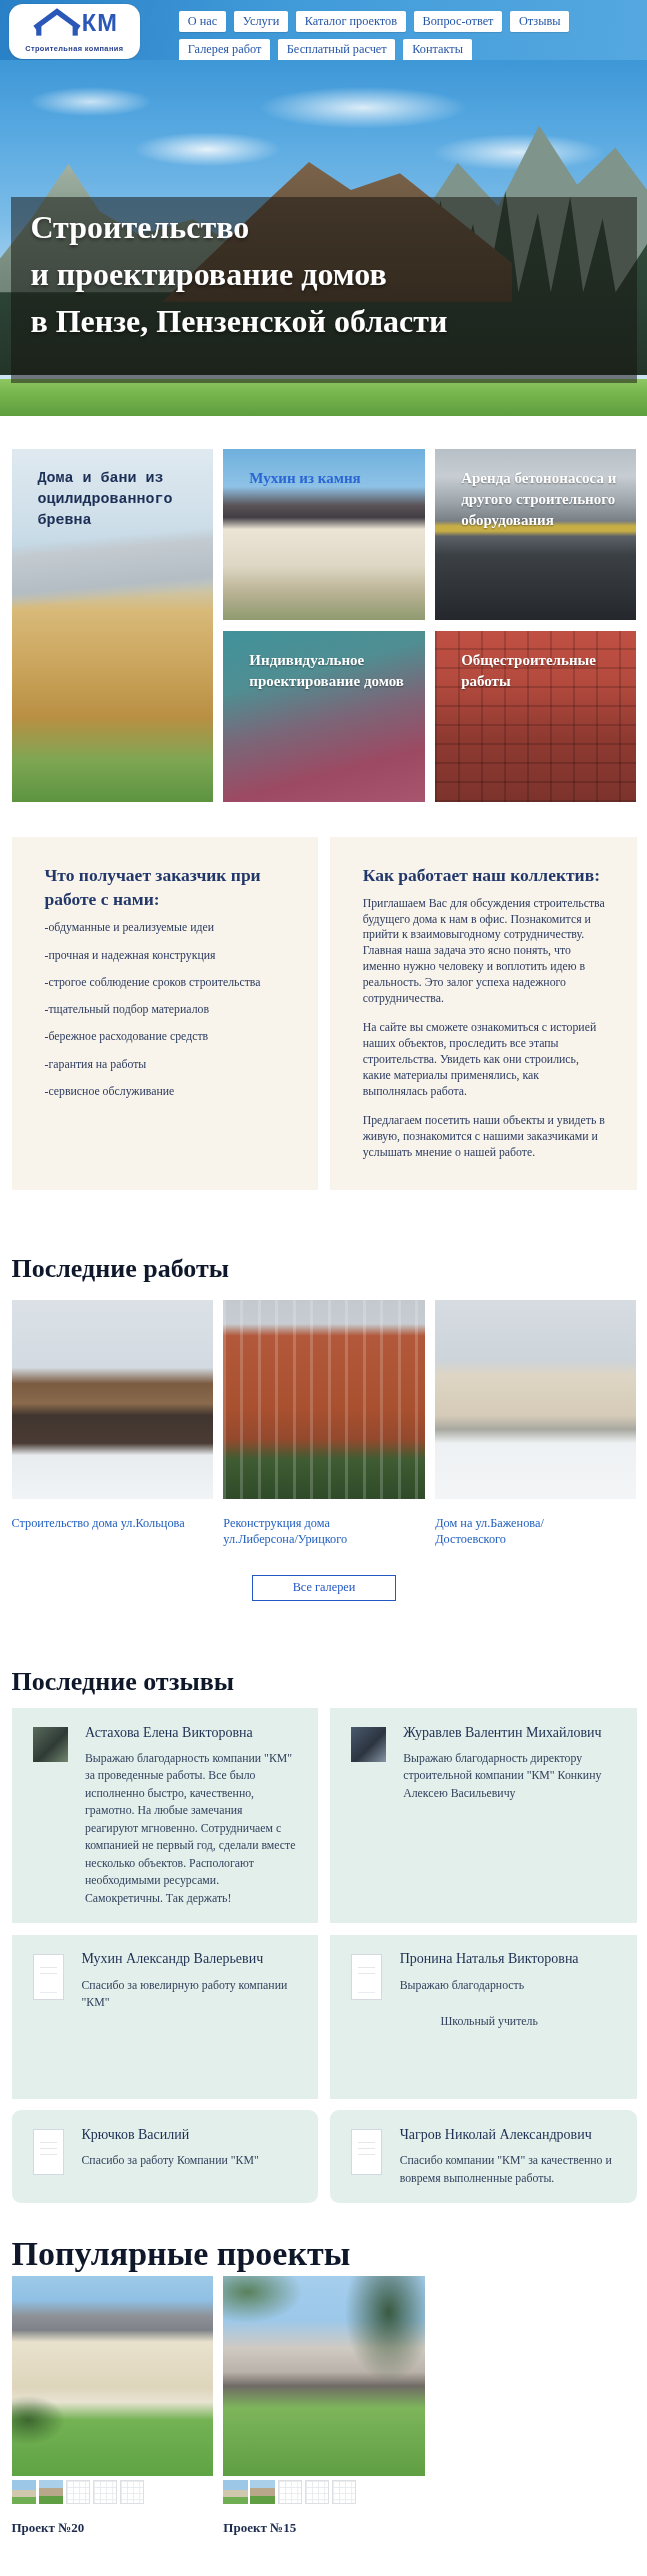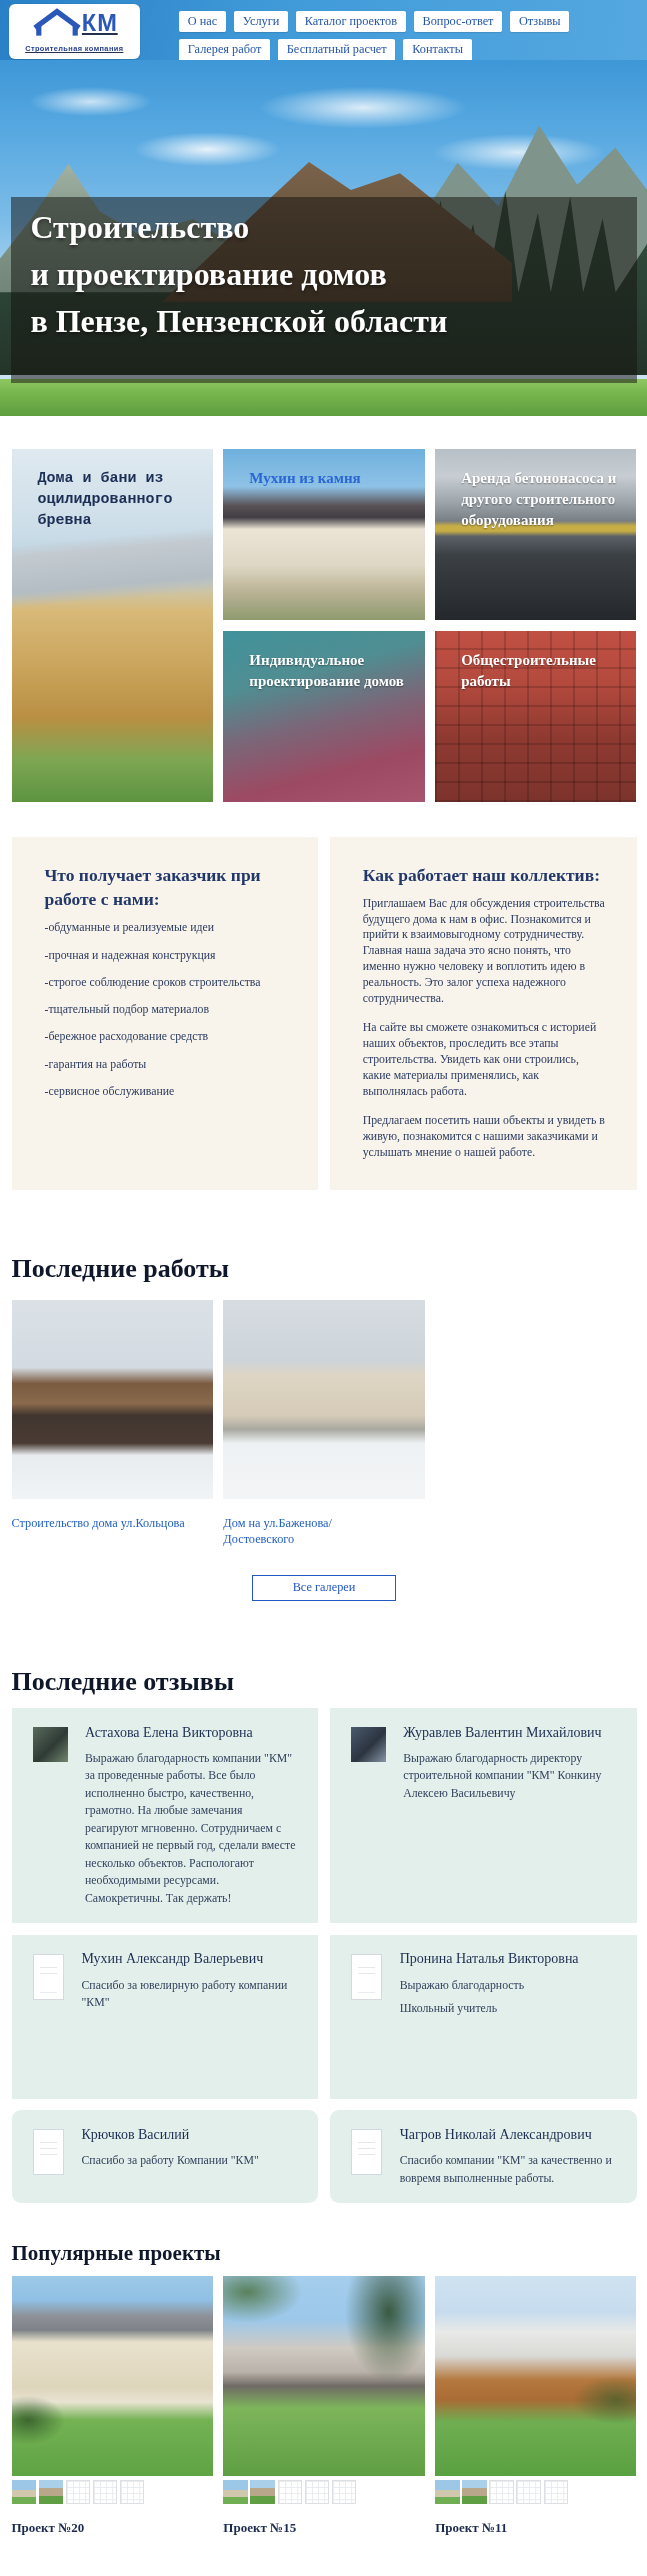--- a/index.html
+++ b/index.html
@@ -11,22 +11,22 @@
   a { text-decoration: none; }
   .container { width: 625px; margin: 0 auto; }
 
   
   .site-header {
     position: relative; height: 60px; padding: 11.4px 0 0 0;
     background: linear-gradient(100deg, #2a80c6 0%, #419bd9 45%, #55a8e0 100%);
   }
   .logo {
     position: absolute; left: 8.8px; top: 3.5px; width: 131px; height: 55px;
-    background: #fff; border-radius: 6px; display: block; text-align: center;
-    padding-top: 4.4px; box-shadow: 0 0.9px 1.8px rgba(0,0,0,.15); text-decoration: underline;
+    background: #fff; border-radius: 14px; display: block; text-align: center;
+    padding-top: 4.4px; box-shadow: 0 0.9px 1.8px rgba(0,0,0,.15);
   }
   .logo-row { display: flex; align-items: center; justify-content: center; height: 31.5px; }
   .logo-km {
     font-family: "Liberation Sans", sans-serif; font-weight: bold;
     font-size: 23.6px; color: #2b58b8; margin-left: -14px; letter-spacing: 0.9px;
   }
   .logo-sub {
     font-family: "Liberation Sans", sans-serif; font-weight: bold;
     font-size: 7.4px; color: #27408f; letter-spacing: 0.4px; margin-top: 1.8px;
   }
@@ -165,24 +165,24 @@
   .avatar { width: 35px; height: 35px; flex: 0 0 35px; margin: 3.5px 17.5px 0 0; }
   .av-photo1 { background: linear-gradient(135deg, #5a6b5e 0%, #2f3a35 55%, #71876f 100%); }
   .av-photo2 { background: linear-gradient(135deg, #4a5a6e 0%, #2c3440 55%, #8795a5 100%); }
   .av-doc {
     width: 31.5px; flex-basis: 31.5px; height: 46px; background: #fff; border: 0.9px solid #d5d9de;
     background-image: repeating-linear-gradient(180deg, transparent 0 5.3px, #e4e7eb 5.3px 6.1px);
     background-size: 60% 70%; background-position: 50% 7px; background-repeat: no-repeat;
   }
   .rev-name { color: #1d2f52; font-size: 14px; font-weight: normal; line-height: 17.5px; }
   .rev-text { color: #33435e; font-size: 11.8px; line-height: 17.5px; margin-top: 8.8px; }
-  .rev-subtext { color: #33435e; font-size: 11.8px; line-height: 17.5px; margin-top: 6px; }
-
-  
-  .projects-h { margin: 35px 0 7px; font-size: 21px; line-height: 31.5px; }
+  .rev-subtext { color: #33435e; font-size: 11.8px; line-height: 17.5px; margin-top: 19px; text-align: center; }
+
+  
+  .projects-h { margin: 35px 0 7px; font-size: 34px; line-height: 31.5px; }
   .projects-grid { display: grid; grid-template-columns: repeat(3, 1fr); gap: 10.5px; }
   .proj-img { height: 200px; display: block; }
   .proj1 {
     background:
       radial-gradient(ellipse 53px 35px at 8% 72%, rgba(46,84,38,.8), transparent 70%),
       linear-gradient(180deg, #9ec9e8 0%, #8fc0e4 12%, #8e9298 20%, #7e8288 27%, #e8e1cc 33%, #ded5bc 56%, #e8e3d2 63%, #74b254 72%, #5ea344 100%);
   }
   .proj2 {
     background:
       radial-gradient(ellipse 61px 96px at 82% 18%, rgba(40,70,35,.85), transparent 72%),
@@ -290,20 +290,24 @@
   </section>
 
   <section>
     <h2 class="section-h works-h">Последние работы</h2>
     <div class="works-grid">
       <figure>
         <a class="work-img work1"></a>
         <a class="work-caption">Строительство дома ул.Кольцова</a>
       </figure>
       <figure>
+        <a class="work-img work2"></a>
+        <a class="work-caption">Реконструкция дома ул.Либерсона/Урицкого</a>
+      </figure>
+      <figure>
         <a class="work-img work3"></a>
         <a class="work-caption">Дом на ул.Баженова/Достоевского</a>
       </figure>
     </div>
     <button class="all-galleries">Все галереи</button>
   </section>
 
   <section>
     <h2 class="section-h reviews-h">Последние отзывы</h2>
     <div class="reviews-grid">
@@ -376,30 +380,18 @@
           <a class="thumb th-img1"></a>
           <a class="thumb th-img2"></a>
           <a class="thumb th-plan"></a>
           <a class="thumb th-plan"></a>
           <a class="thumb th-plan"></a>
         </div>
         <h4 class="proj-title">Проект №15</h4>
 
       </article>
 
-      <article>
-        <a class="proj-img proj3"></a>
-        <div class="thumbs">
-          <a class="thumb th-img1"></a>
-          <a class="thumb th-img2"></a>
-          <a class="thumb th-plan"></a>
-          <a class="thumb th-plan"></a>
-          <a class="thumb th-plan"></a>
-        </div>
-        <h4 class="proj-title">Проект №11</h4>
-
-      </article>
 
     </div>
   </section>
 
 </div>
 
 
 </body></html>

